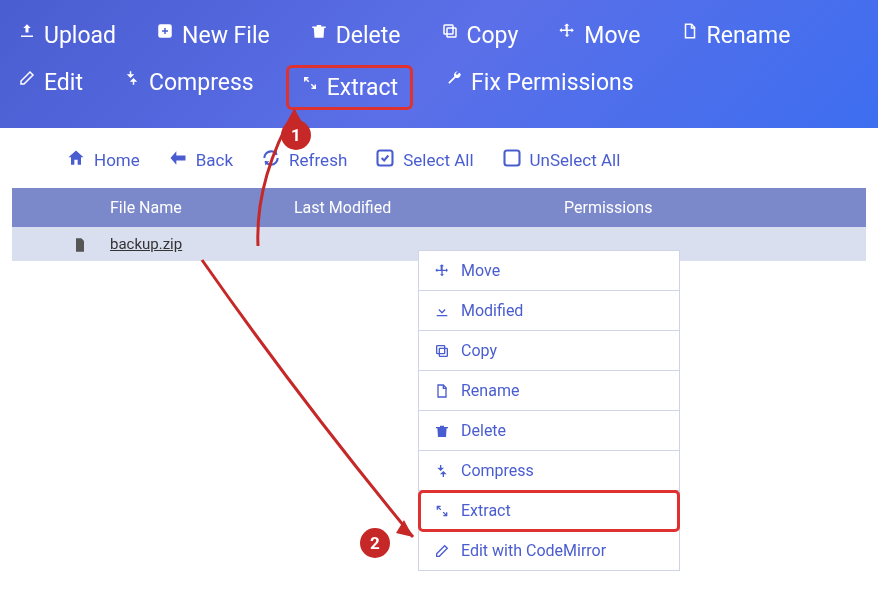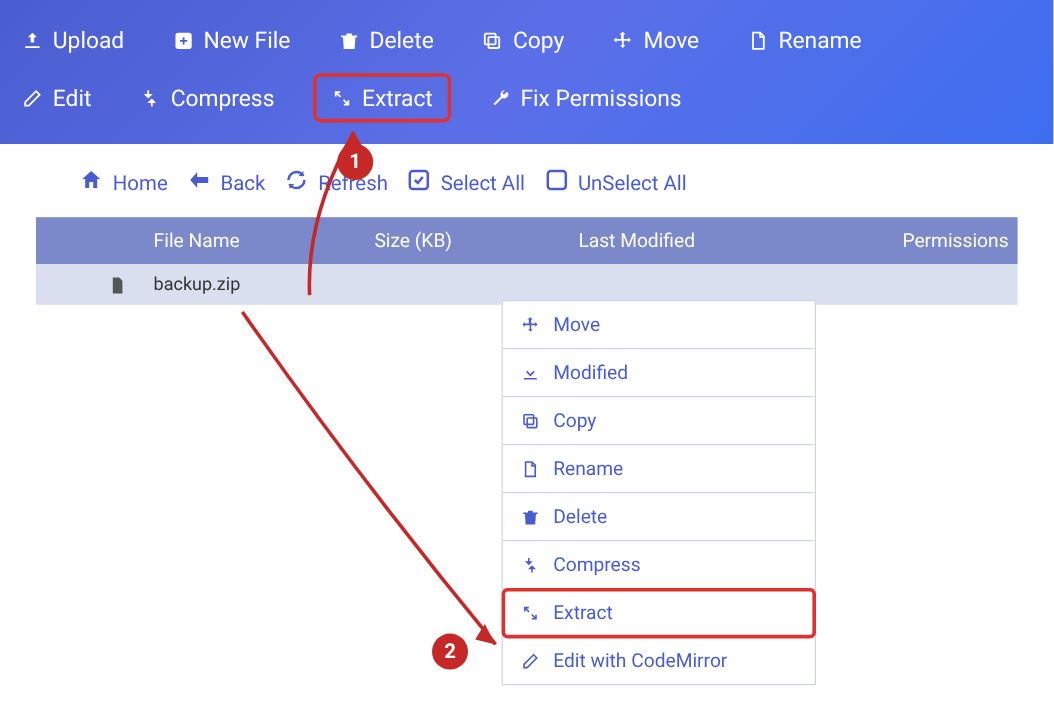--- a/index.html
+++ b/index.html
@@ -1,35 +1,35 @@
 <!DOCTYPE html>
 <html><head>
   <meta charset="utf-8">
   <style>
     * { margin: 0; padding: 0; box-sizing: border-box; font-family: -apple-system, BlinkMacSystemFont, "Segoe UI", Roboto, sans-serif; }
     body { width: 878px; height: 607px; background: #fff; overflow: hidden; position: relative; }
 
     .toolbar { background: linear-gradient(135deg, #4a5dd0 0%, #5b6fe8 50%, #3d6ef0 100%); padding: 18px 10px; display: flex; flex-wrap: wrap; gap: 6px 24px; color: #fff; }
-    .toolbar-btn { display: inline-flex; align-items: center; gap: 8px; color: #fff; font-size: 19px; cursor: pointer; padding: 4px 8px; border-radius: 3px; }
+    .toolbar-btn { display: inline-flex; gap: 8px; color: #fff; font-size: 23px; cursor: pointer; padding: 4px 8px; border-radius: 3px; }
     .toolbar-btn .ticon { display:inline-flex; width:18px; height:18px; align-items:center; justify-content:center; }
     .extract-hl { border: 3px solid #e03131; border-radius: 6px; padding: 6px 12px; }
 
-    .secondary-bar { display: flex; align-items: center; gap: 4px; padding: 16px 60px 12px; }
+    .secondary-bar { display: flex; align-items: center; gap: 16px; padding: 16px 60px 12px; }
     .sec-btn { display: inline-flex; align-items: center; gap: 8px; color: #4a5dd0; font-size: 17px; cursor: pointer; padding: 4px 6px; }
 
-    .file-area { padding: 0 30px; }
+    .file-area { padding: 0 12px; }
     .table-header { display: flex; background: #7b88c9; color: #fff; font-size: 16px; padding: 10px 0; }
     .col-check { width: 60px; }
     .col-icon { width: 22px; }
     .col-name { width: 200px; padding-left: 16px; }
     .col-size { width: 170px; }
     .col-mod { width: 260px; }
     .col-perm { flex: 1; padding-left: 10px; }
 
-    .table-row { display: flex; background: #dadff0; color: #333; font-size: 15px; padding: 8px 0; align-items: flex-end; }
+    .table-row { display: flex; background: #dadff0; color: #333; font-size: 15px; padding: 8px 0; align-items: flex-end; text-decoration: underline; }
     .table-row .col-name { padding-left: 16px; }
     .file-ic { display:inline-flex; color:#555; }
 
     .context-menu { position: absolute; left: 418px; top: 250px; width: 262px; background: #fff; border: 1px solid #cfd3e6; font-size: 16px; color: #4a5dd0; }
     .ctx-item { display: flex; align-items: center; gap: 10px; padding: 10px 14px; border-bottom: 1px solid #cfd3e6; cursor: pointer; }
     .ctx-item:last-child { border-bottom: none; }
     .ctx-item.hl { outline: 3px solid #e03131; outline-offset: -2px; border-radius: 4px; }
     .ctx-icon { display:inline-flex; width:18px; height:18px; align-items:center; justify-content:center; color:#4a5dd0; }
 
     .annot { position: absolute; width: 30px; height: 30px; border-radius: 50%; background: #c62828; color: #fff; display: flex; align-items: center; justify-content: center; font-weight: bold; font-size: 17px; }
@@ -164,21 +164,20 @@
         </svg></span>
     <span>UnSelect All</span>
   </div>
 </div>
 
 <div class="file-area">
   <div class="table-header">
     <div class="col-check"></div>
     <div class="col-icon"></div>
     <div class="col-name">File Name</div>
-    <div class="col-size">Size (KB)</div>
     <div class="col-mod">Last Modified</div>
     <div class="col-perm">Permissions</div>
   </div>
   <div class="table-row">
     <div class="col-check"></div>
     <div class="col-icon file-ic">
         <svg viewBox="0 0 24 24" width="16" height="16" fill="#555">
           <path d="M6 2h8l4 4v16H6z"></path>
         </svg>
       </div>

